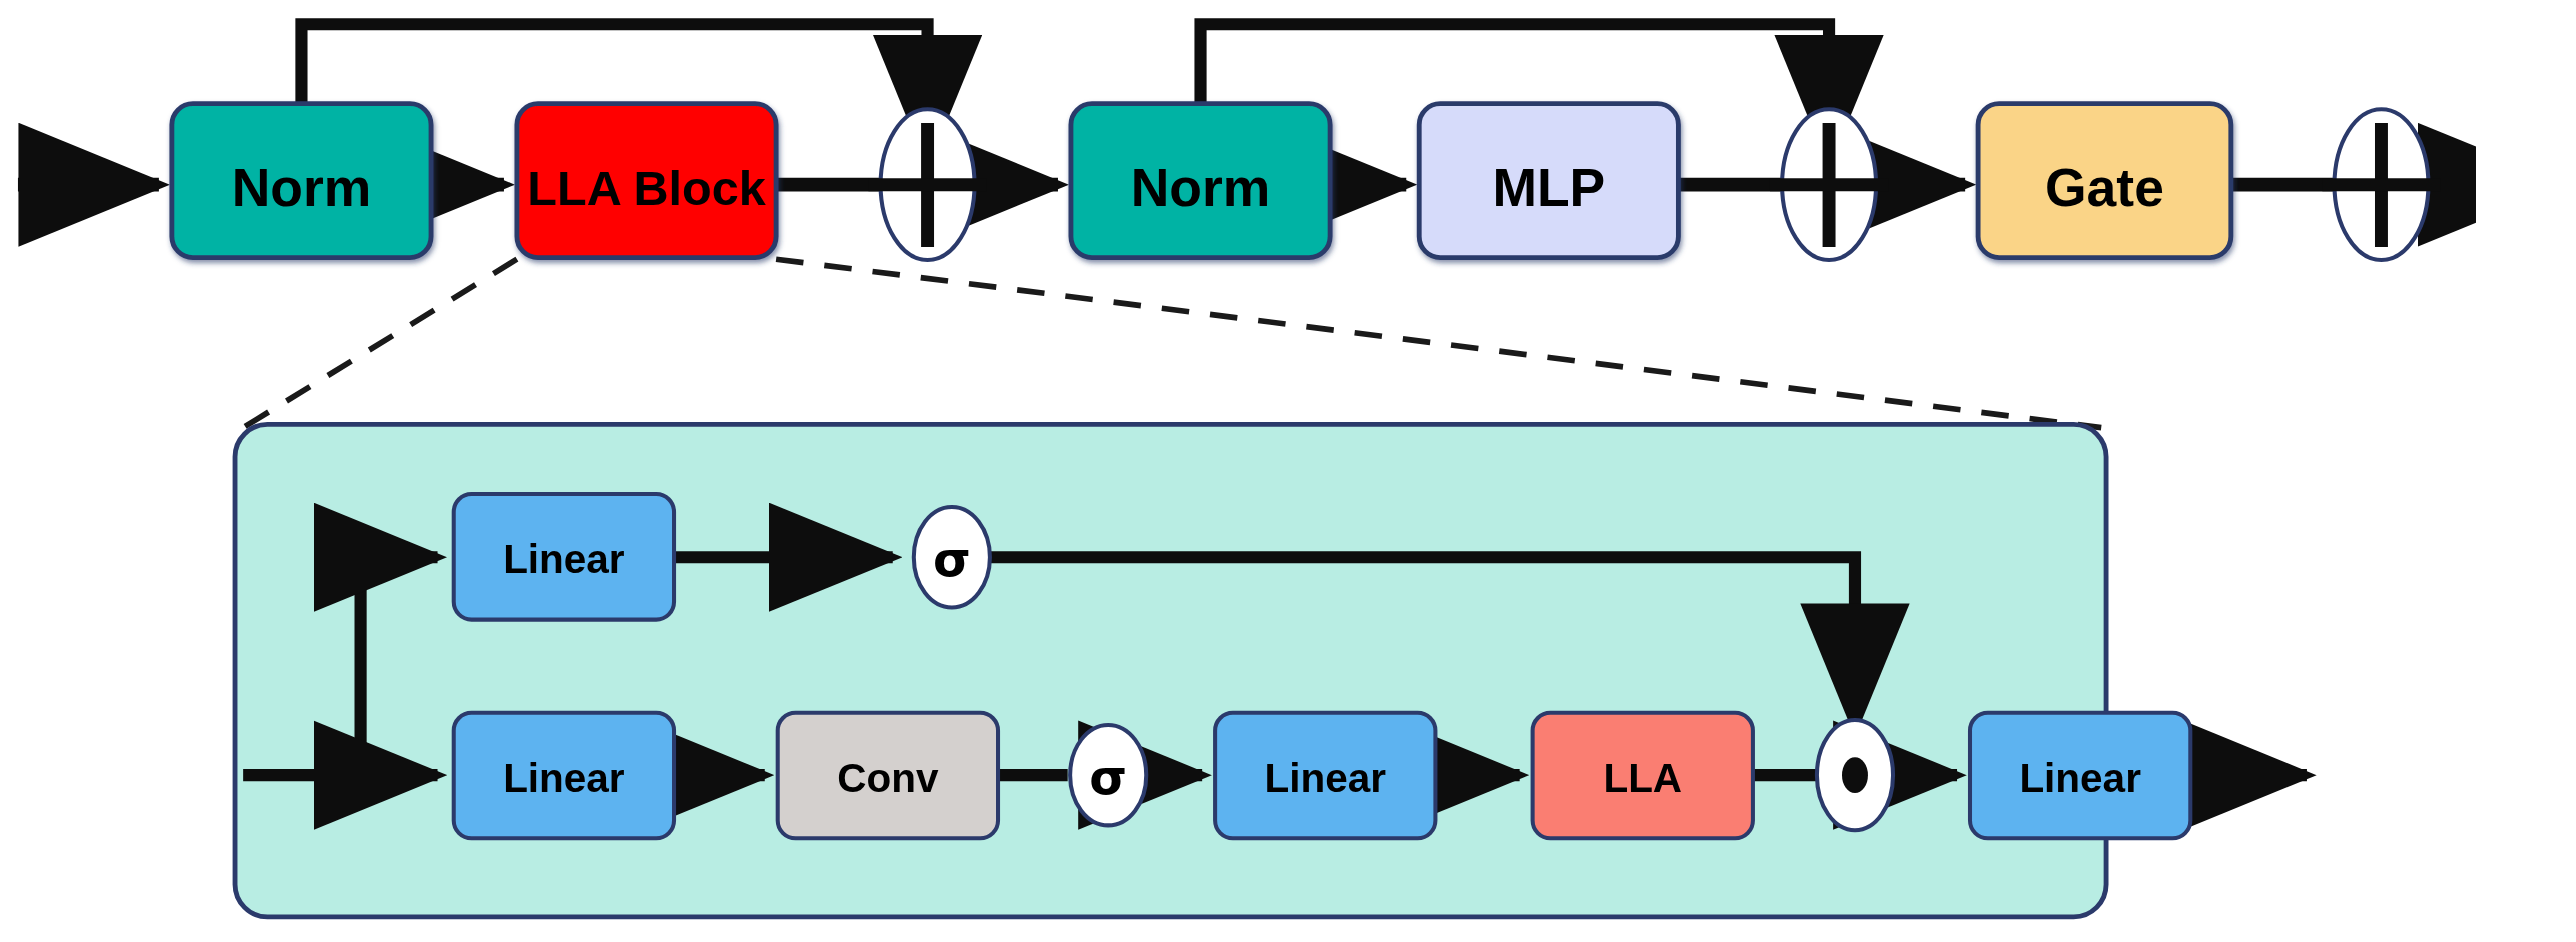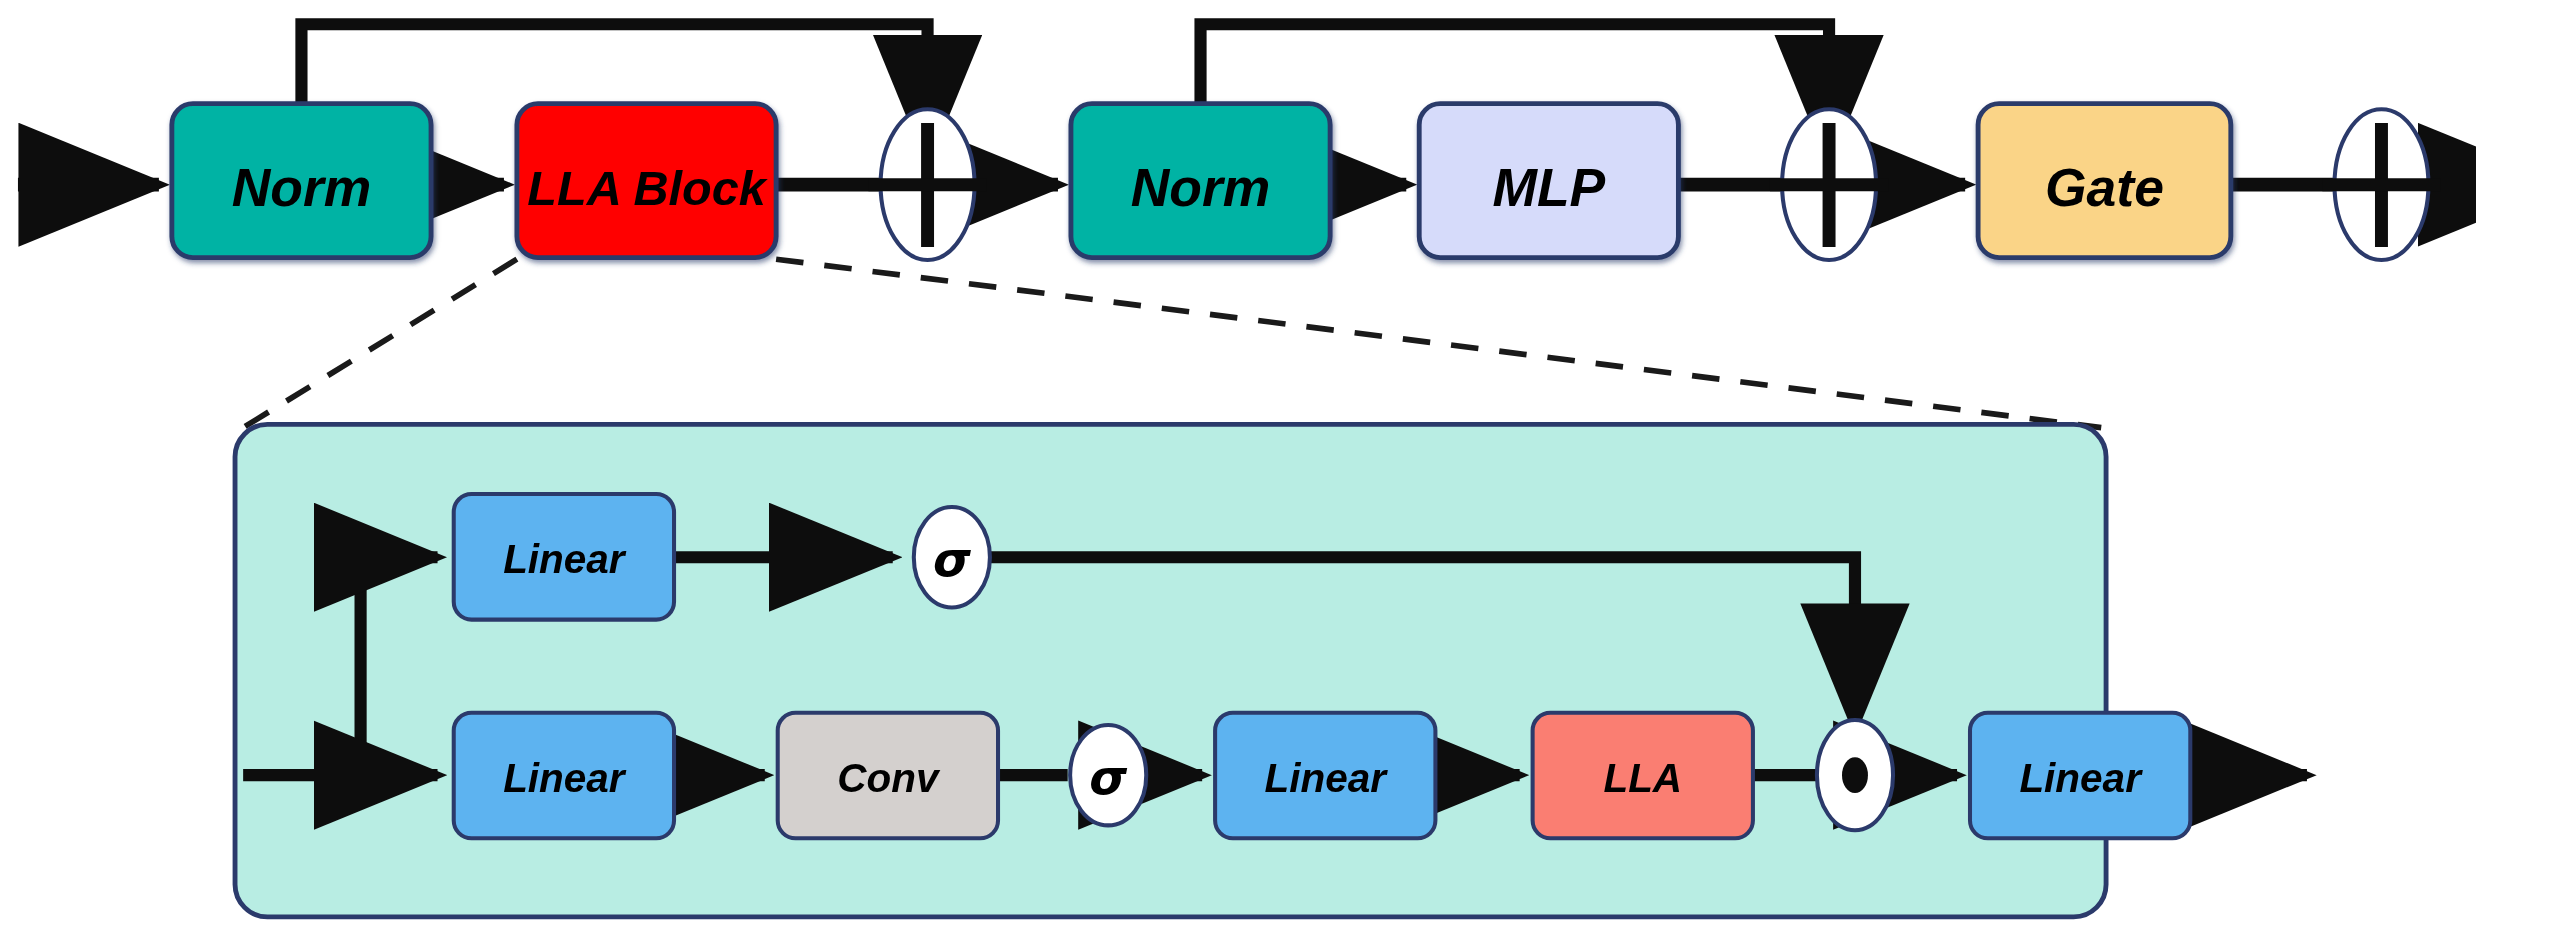--- a/index.html
+++ b/index.html
@@ -1,18 +1,18 @@
 <!DOCTYPE html>
 <html style="font-size:13px"><head>
 <meta charset="utf-8">
 <title>LLA Block Architecture Diagram</title>
 <style>
   html,body{margin:0;padding:0;background:#ffffff;}
   body{font-family:"Liberation Sans",sans-serif;}
-  #stage{position:relative;width:2476px;height:942px;background:#ffffff;overflow:hidden;font-style:italic;}
+  #stage{position:relative;width:2476px;height:942px;background:#ffffff;overflow:hidden;}
   #svgroot{position:absolute;left:0;top:0;width:2576px;height:942px;}
   .blk-text{
     font-family:"Liberation Sans",sans-serif;
     font-weight:bold;
     fill:#000000;
     text-anchor:middle;
     dominant-baseline:central;
   }
   .node-sym{
     font-family:"DejaVu Sans",sans-serif;

